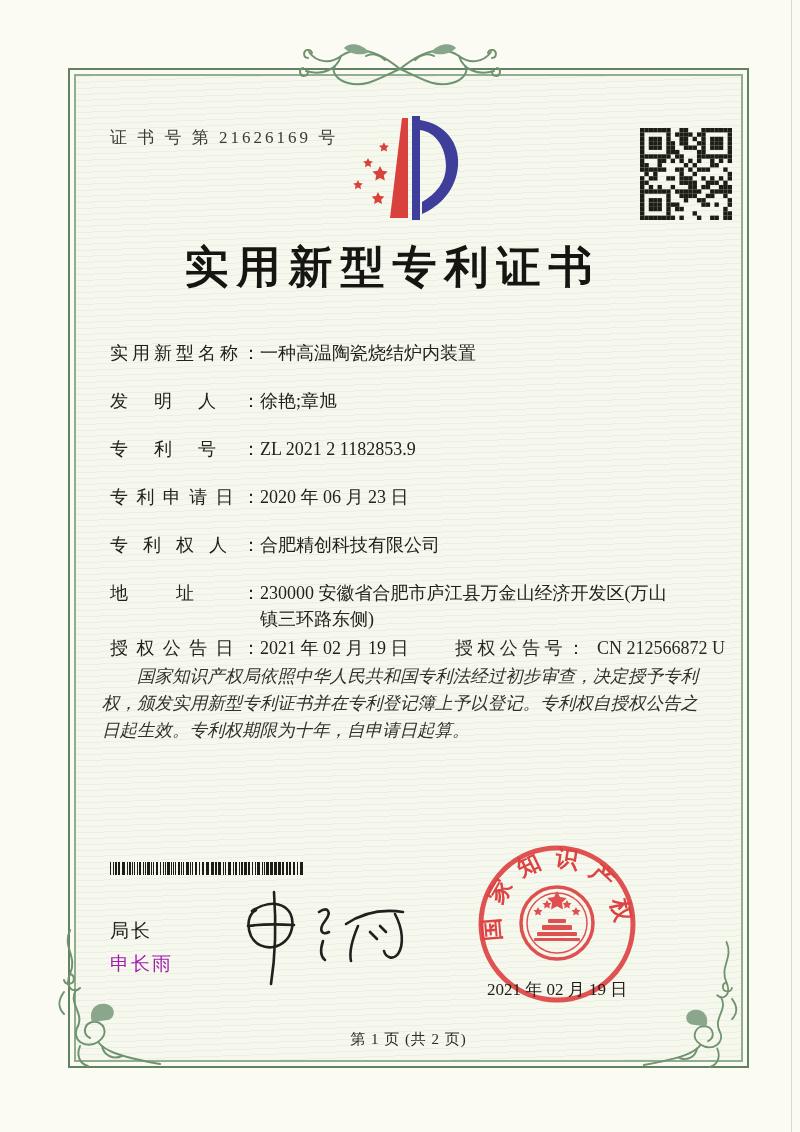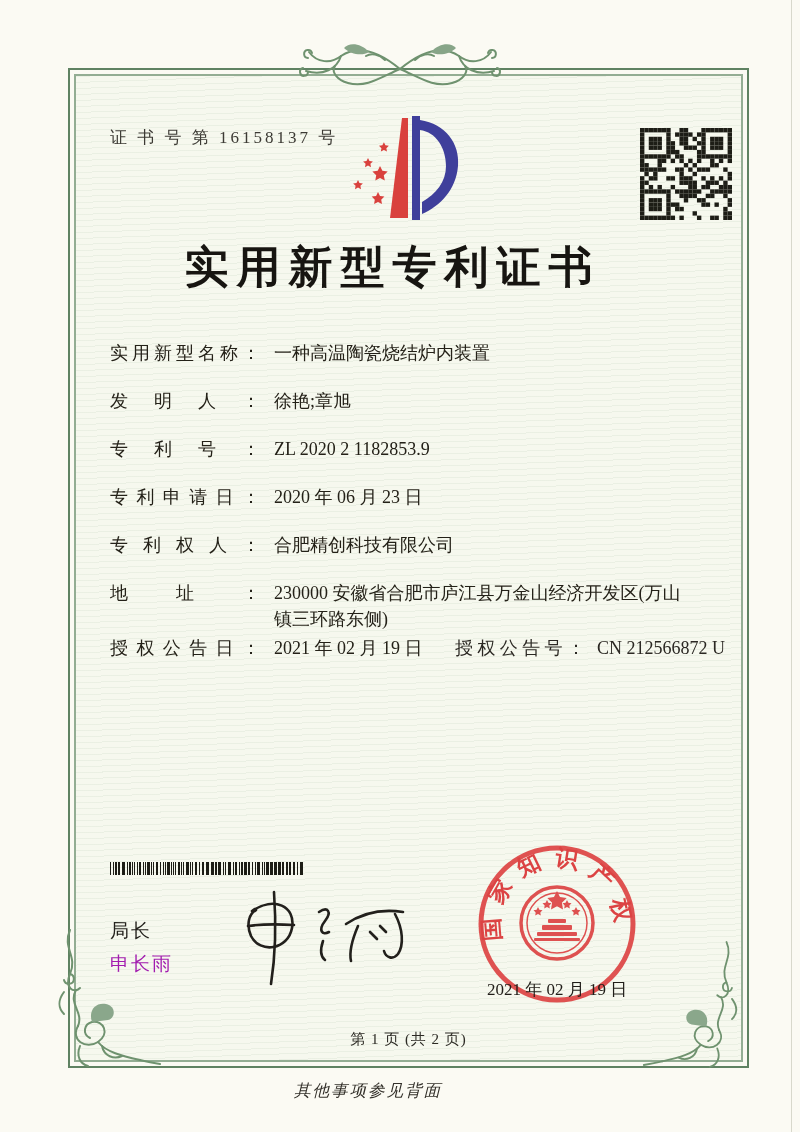--- a/index.html
+++ b/index.html
@@ -25,21 +25,21 @@
   .logo{position:absolute;left:338px;top:110px;width:128px;height:142px;}
   .qr{position:absolute;left:640px;top:128px;width:92px;height:92px;}
 
   .cert-title{position:absolute;left:0;width:745px;top:238px;text-align:center;
       font-size:44px;font-weight:700;letter-spacing:8px;color:#171511;padding-left:20px;}
 
   .fields{position:absolute;left:110px;top:340px;width:590px;font-size:18px;}
   .frow{position:absolute;left:0;width:590px;line-height:26px;}
   .flabel{display:inline-block;width:150px;text-align:justify;text-align-last:justify;
       vertical-align:top;color:#242118;}
-  .fvalue{display:inline-block;vertical-align:top;margin-left:14px;max-width:424px;color:#242118;}
+  .fvalue{display:inline-block;vertical-align:top;max-width:424px;color:#242118;}
   .fgroup2{position:absolute;left:345px;top:0;white-space:nowrap;}
   .flabel2{display:inline-block;width:130px;text-align:justify;text-align-last:justify;vertical-align:top;}
   .fvalue2{margin-left:12px;}
 
   .bodytext{position:absolute;left:102px;top:663px;width:596px;
       font-size:17.5px;line-height:27px;text-align:justify;font-style:italic;color:#33302a;}
   .bodytext p{margin:0;text-indent:2em;}
 
   .barcode{position:absolute;left:110px;top:861px;width:196px;height:13px;}
 
@@ -113,21 +113,21 @@
         <path d="M58,114 C66,124 82,128 100,132"></path>
         <path d="M100,132 C108,134 114,135 120,136"></path>
         <path d="M52,94 C48,82 56,74 66,76 C76,78 76,90 68,92" fill="#8aa78b" stroke="none"></path>
         <path d="M40,118 C36,128 40,136 48,138"></path>
         <path d="M62,118 C64,128 74,132 82,128"></path>
         <path d="M24,64 C18,72 18,80 24,86"></path>
       </g>
     </svg>
   </div>
 
-  <div class="cert-number">证 书 号 第 16158137 号</div>
+  <div class="cert-number">证 书 号 第 21626169 号</div>
 
   <div class="logo">
     <svg width="128" height="142" viewBox="0 0 128 142">
 
       <g fill="#d9413d">
         <path d="M46,36 l1.8,3.6 4,.5 -2.9,2.8 .7,4 -3.6-1.9 -3.6,1.9 .7-4 -2.9-2.8 4-.5 Z" transform="scale(0.85) translate(8,2)"></path>
         <path d="M30,48 l1.5,3 3.4,.4 -2.5,2.4 .6,3.4 -3-1.6 -3,1.6 .6-3.4 -2.5-2.4 3.4-.4 Z"></path>
         <path d="M42,56 l2.4,4.8 5.3,.7 -3.9,3.7 1,5.3 -4.8-2.5 -4.7,2.5 .9-5.3 -3.8-3.7 5.3-.7 Z"></path>
         <path d="M20,70 l1.5,3 3.4,.4 -2.5,2.4 .6,3.4 -3-1.6 -3,1.6 .6-3.4 -2.5-2.4 3.4-.4 Z"></path>
         <path d="M40,82 l2,4 4.4,.6 -3.2,3.1 .8,4.4 -4-2.1 -3.9,2.1 .7-4.4 -3.1-3.1 4.4-.6 Z"></path>
@@ -380,40 +380,41 @@
   <div class="cert-title">实用新型专利证书</div>
 
   <div class="fields">
     <div class="frow" style="top:0px">
       <span class="flabel">实用新型名称：</span><span class="fvalue">一种高温陶瓷烧结炉内装置</span>
     </div>
     <div class="frow" style="top:48px">
       <span class="flabel">发明人：</span><span class="fvalue">徐艳;章旭</span>
     </div>
     <div class="frow" style="top:96px">
-      <span class="flabel">专利号：</span><span class="fvalue">ZL 2020 2 1182853.9</span>
+      <span class="flabel">专利号：</span><span class="fvalue">ZL 2021 2 1182853.9</span>
     </div>
     <div class="frow" style="top:144px">
       <span class="flabel">专利申请日：</span><span class="fvalue">2020 年 06 月 23 日</span>
     </div>
     <div class="frow" style="top:192px">
       <span class="flabel">专利权人：</span><span class="fvalue">合肥精创科技有限公司</span>
     </div>
     <div class="frow" style="top:240px">
       <span class="flabel">地址：</span><span class="fvalue" style="width:424px">230000 安徽省合肥市庐江县万金山经济开发区(万山镇三环路东侧)</span>
     </div>
     <div class="frow" style="top:295px">
       <span class="flabel">授权公告日：</span><span class="fvalue">2021 年 02 月 19 日</span>
       <span class="fgroup2">
         <span class="flabel2">授权公告号：</span><span class="fvalue2">CN 212566872 U</span>
       </span>
     </div>
   </div>
 
   <div class="bodytext">
+    <p>国家知识产权局依照中华人民共和国专利法经过初步审查，决定授予专利权，颁发实用新型专利证书并在专利登记簿上予以登记。专利权自授权公告之日起生效。专利权期限为十年，自申请日起算。</p>
   </div>
 
   <div class="barcode">
     <svg id="barcode-svg" width="196" height="13" viewBox="0 0 196 13">
         <rect x="0" y="0" width="1" height="13" fill="#1d1d16"></rect>
         <rect x="3" y="0" width="1" height="13" fill="#1d1d16"></rect>
         <rect x="5" y="0" width="2" height="13" fill="#1d1d16"></rect>
         <rect x="8" y="0" width="2" height="13" fill="#1d1d16"></rect>
         <rect x="12" y="0" width="3" height="13" fill="#1d1d16"></rect>
         <rect x="17" y="0" width="1" height="13" fill="#1d1d16"></rect>
@@ -514,15 +515,14 @@
         <rect x="72" y="76" width="18" height="4" rx="1"></rect>
         <rect x="66" y="82" width="30" height="5" rx="1"></rect>
         <rect x="61" y="89" width="40" height="4" rx="1"></rect>
         <rect x="58" y="95" width="46" height="3" rx="1"></rect>
       </g>
     </svg>
   </div>
   <div class="seal-date">2021 年 02 月 19 日</div>
 
   <div class="page-indicator">第 1 页 (共 2 页)</div>
-  <div class="back-note">其他事项参见背面</div>
 
 </div>
 
 </body></html>

